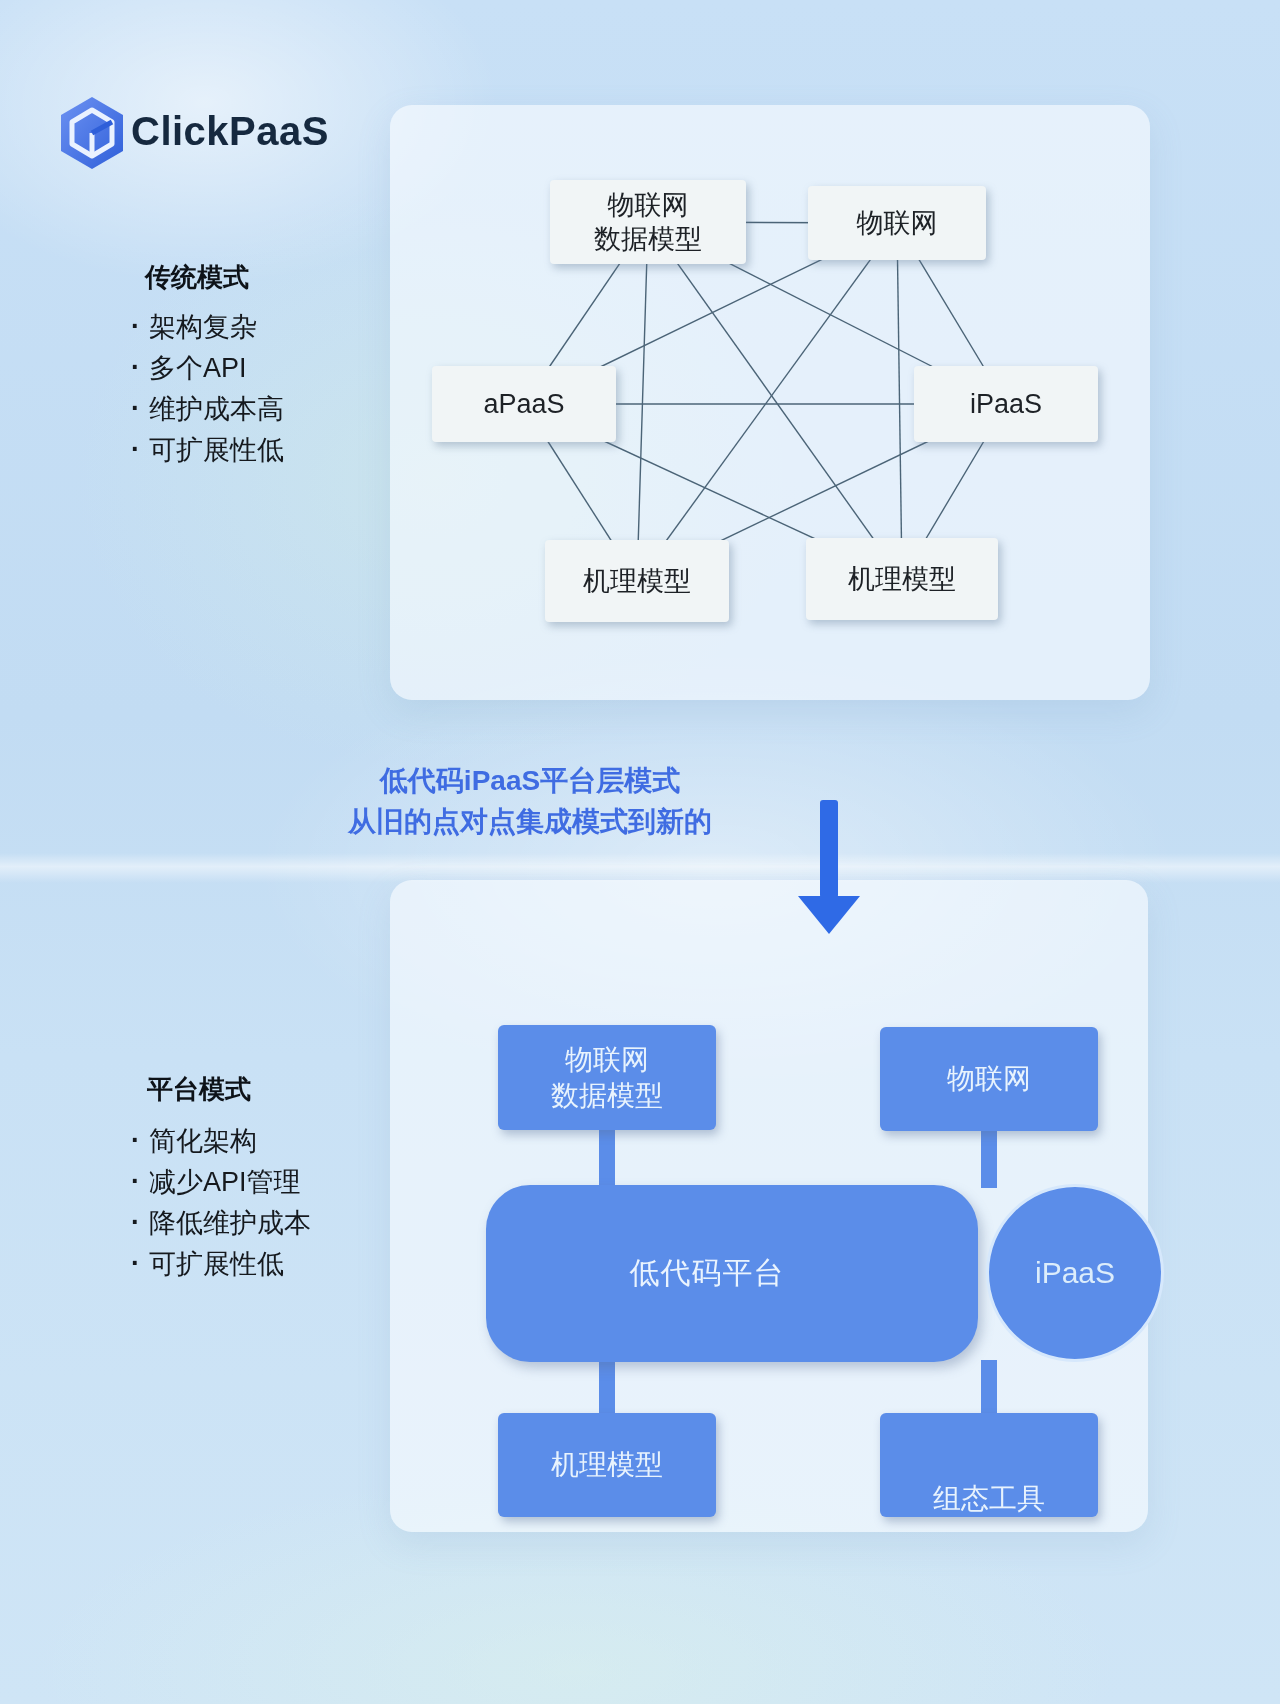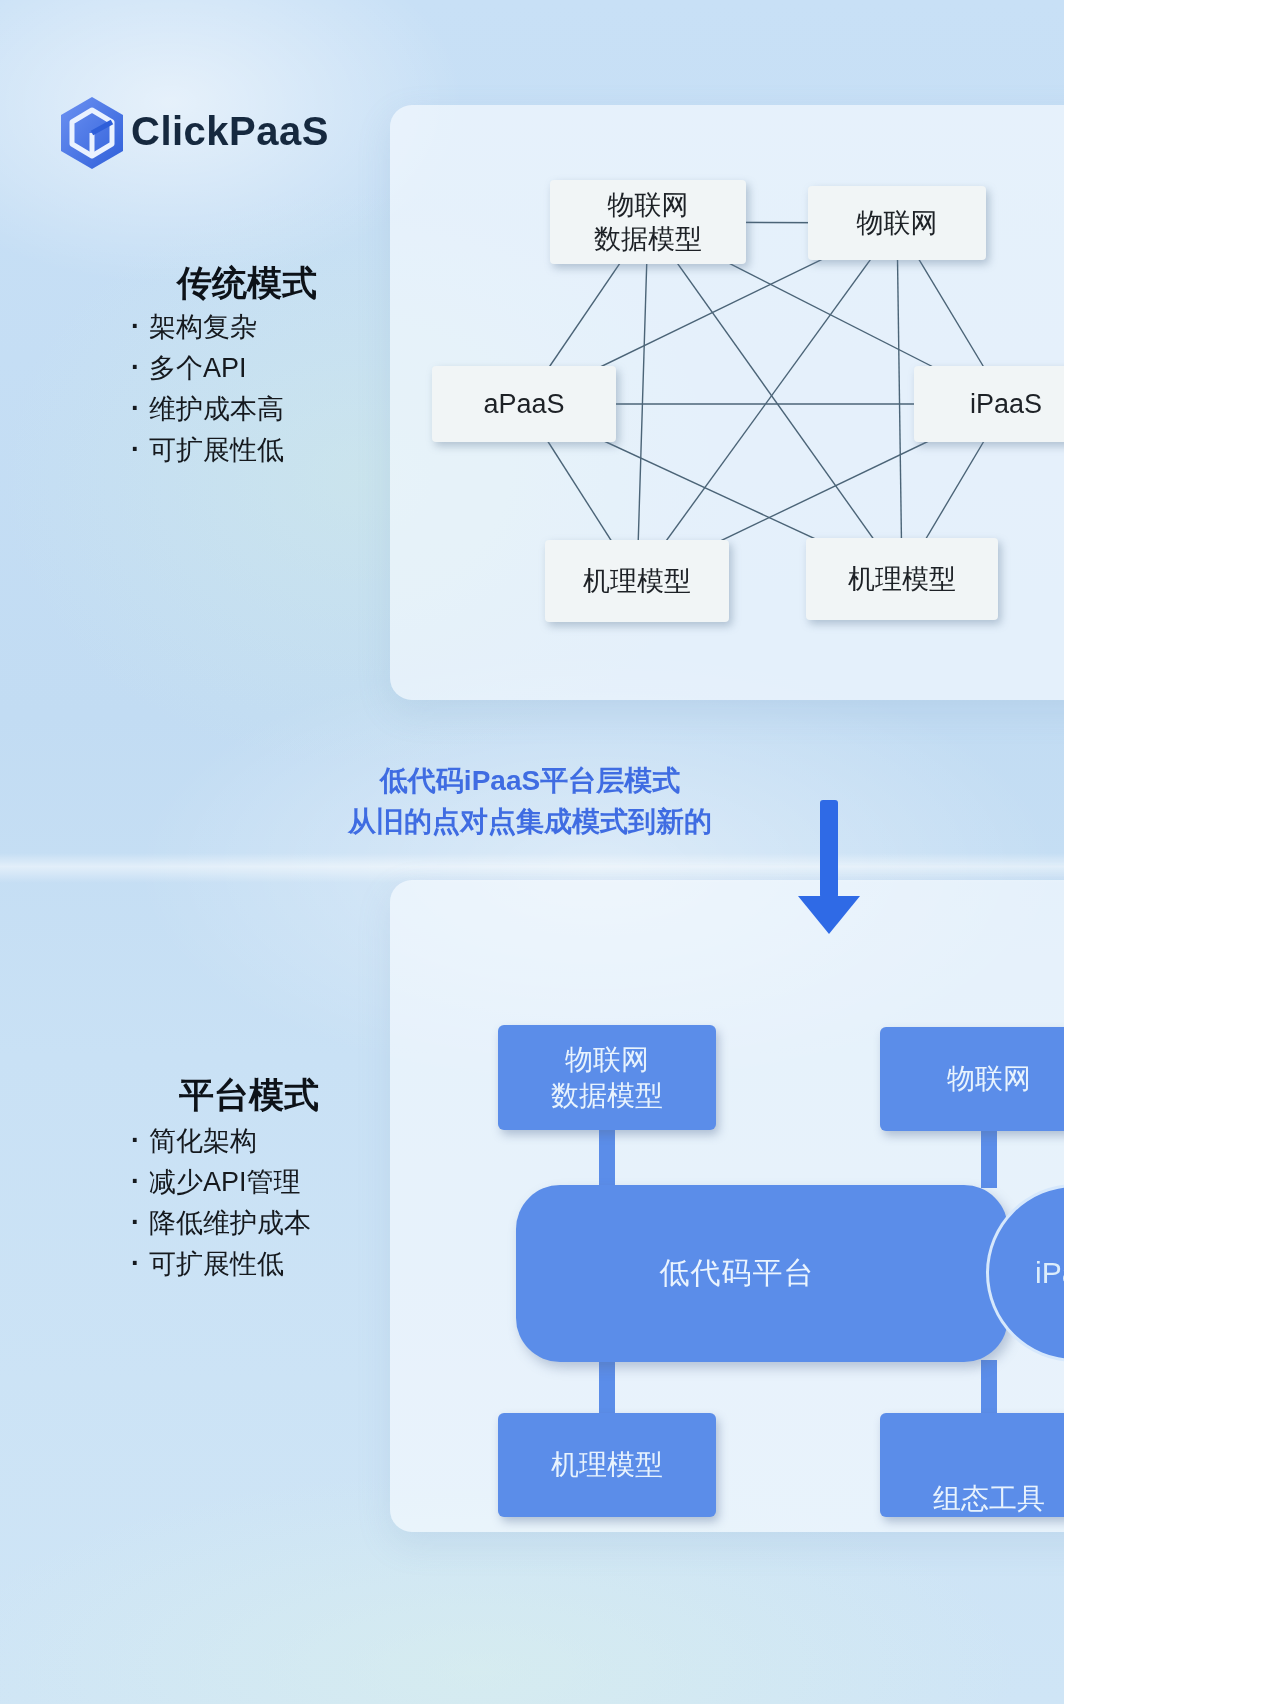--- a/index.html
+++ b/index.html
@@ -1,17 +1,17 @@
 <!DOCTYPE html>
 <html><head>
 <meta charset="utf-8">
 <style>
   html,body{margin:0;padding:0;}
   .stage{
-    position:relative;width:1064px;height:1704px;overflow:hidden;
+    position:relative;width:1280px;height:1704px;overflow:hidden;
     font-family:"Liberation Sans","DejaVu Sans",sans-serif;
     background:
       radial-gradient(420px 260px at 16% 6%, rgba(255,255,255,.55), transparent 70%),
       radial-gradient(520px 420px at 34% 28%, rgba(214,240,224,.35), transparent 70%),
       radial-gradient(640px 300px at 56% 51%, rgba(255,255,255,.40), transparent 72%),
       radial-gradient(760px 280px at 45% 98%, rgba(222,244,233,.45), transparent 72%),
       linear-gradient(180deg,#c8e0f6 0%,#c2dcf3 42%,#c9e1f5 62%,#cfe5f6 100%);
   }
   .band{position:absolute;left:0;top:853px;width:1280px;height:30px;
     background:linear-gradient(180deg,rgba(255,255,255,0),rgba(255,255,255,.5) 45%,rgba(255,255,255,0));}
@@ -19,21 +19,21 @@
     box-shadow:0 12px 34px rgba(120,155,190,.16);}
   .card.top{left:390px;top:105px;width:760px;height:595px;}
   .card.bottom{left:390px;top:880px;width:758px;height:652px;}
 
   
   .logo{position:absolute;left:57px;top:96px;width:70px;height:74px;}
   .wordmark{position:absolute;left:131px;top:109px;font-size:40px;font-weight:700;
     color:#16293f;letter-spacing:.5px;}
 
   
-  .side-title{position:absolute;font-size:35px;font-weight:700;color:#0d1218;margin-left:32px;}
+  .side-title{position:absolute;font-size:26px;font-weight:700;color:#0d1218;}
   .bullets{position:absolute;font-size:27px;color:#15191e;}
   .bullet{display:flex;align-items:center;height:41px;}
   .bullet .dot{width:18px;font-weight:700;color:#15191e;}
 
   
   .mesh{position:absolute;left:390px;top:105px;width:760px;height:595px;z-index:2;}
   .mesh line{stroke:#4b6477;stroke-width:1.4;}
   .gnode{position:absolute;z-index:3;background:#f1f5f6;border-radius:4px;
     box-shadow:3px 4px 8px rgba(96,121,148,.40);
     display:flex;flex-direction:column;align-items:center;justify-content:center;
@@ -61,21 +61,21 @@
     color:#e8f3fd;font-size:28px;line-height:36px;}
   .bn-iotdm{left:498px;top:1025px;width:218px;height:105px;}
   .bn-iot{left:880px;top:1027px;width:218px;height:104px;}
   .bn-mech{left:498px;top:1413px;width:218px;height:104px;}
   .bn-tool{left:880px;top:1413px;width:218px;height:104px;justify-content:flex-end;}
   .conn{position:absolute;width:16px;background:#5b8de9;z-index:2;}
   .c1{left:599px;top:1128px;height:60px;}
   .c2{left:981px;top:1129px;height:59px;}
   .c3{left:599px;top:1360px;height:56px;}
   .c4{left:981px;top:1360px;height:56px;}
-  .platform{position:absolute;left:516px;top:1185px;width:492px;height:177px;z-index:3;
+  .platform{position:absolute;left:486px;top:1185px;width:492px;height:177px;z-index:3;
     background:#5b8de9;border-radius:44px;
     box-shadow:4px 6px 12px rgba(86,110,150,.35);
     display:flex;align-items:center;justify-content:center;}
   .platform span{color:#eaf4fe;font-size:30px;letter-spacing:1px;padding-right:50px;}
   .ipaas-circle{position:absolute;left:986px;top:1184px;width:178px;height:178px;z-index:4;
     box-sizing:border-box;background:#5b8de9;border:3px solid rgba(236,248,255,.85);
     border-radius:50%;display:flex;align-items:center;justify-content:center;
     color:#dcedfb;font-size:30px;}
 </style>
 </head>

